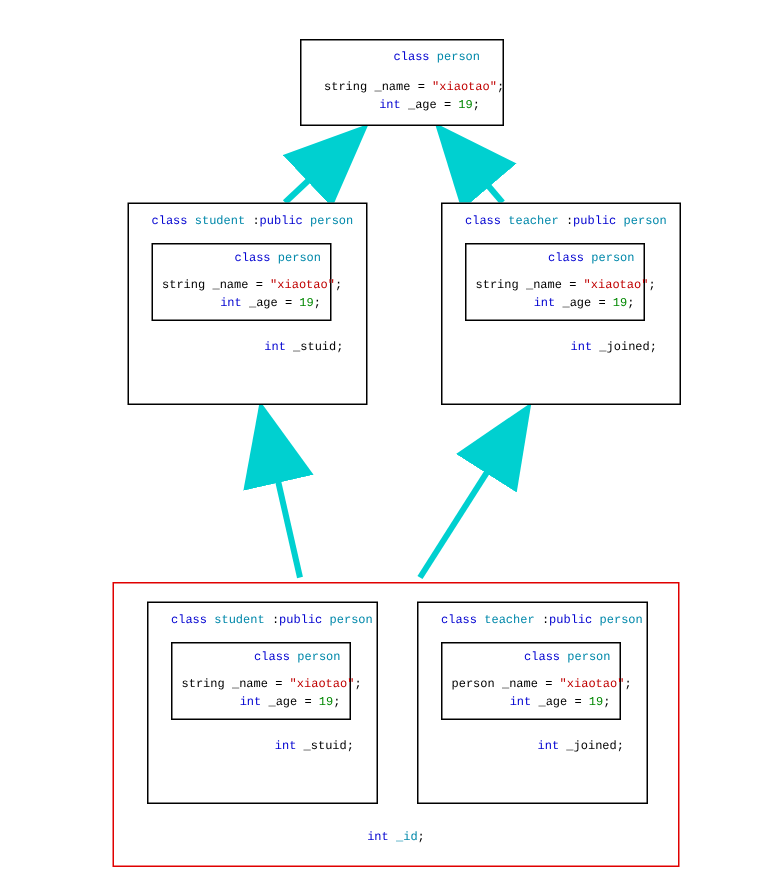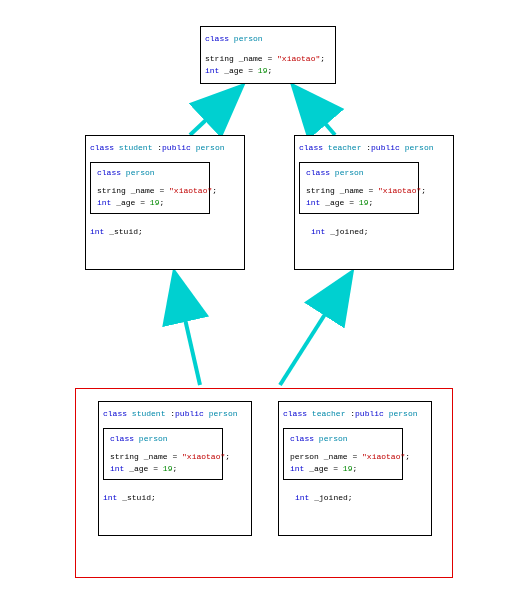--- a/index.html
+++ b/index.html
@@ -9,21 +9,22 @@
     height: 592px;
     position: relative;
     font-family: "Courier New", monospace;
     font-size: 8px;
     overflow: hidden;
   }
   .box {
     position: absolute;
     border: 1px solid #000;
     background: #fff;
-    padding: 6px 4px;
+    padding: 6px 15px;
+    text-align: right;
   }
   .inner-box {
     border: 1px solid #000;
     background: #fff;
     padding: 4px 6px;
     margin: 4px 0;
   }
   .red-box {
     position: absolute;
     border: 1px solid #e00000;
@@ -126,13 +127,16 @@
     <div class="inner-box" style="margin-top:8px; width:120px;">
       <div class="line"><span class="kw">class</span><span> </span><span class="cls">person</span></div>
       <div style="height:6px"></div>
       <div class="line"><span>person</span><span> </span><span>_name</span><span> = </span><span class="str">"xiaotao"</span><span>;</span></div>
       <div class="line"><span class="kw">int</span><span> </span><span>_age</span><span> = </span><span class="num">19</span><span>;</span></div>
     </div>
     <div style="height:8px"></div>
     <div class="line" style="margin-left:12px;"><span class="kw">int</span><span> </span><span>_joined</span><span>;</span></div>
   </div>
 
+  <div class="line" style="position:absolute; left:0; width:100%; text-align:center; bottom:12px;">
+    <span class="kw">int</span><span> </span><span class="cls">_id</span><span>;</span>
+  </div>
 </div>
 
 </body></html>

